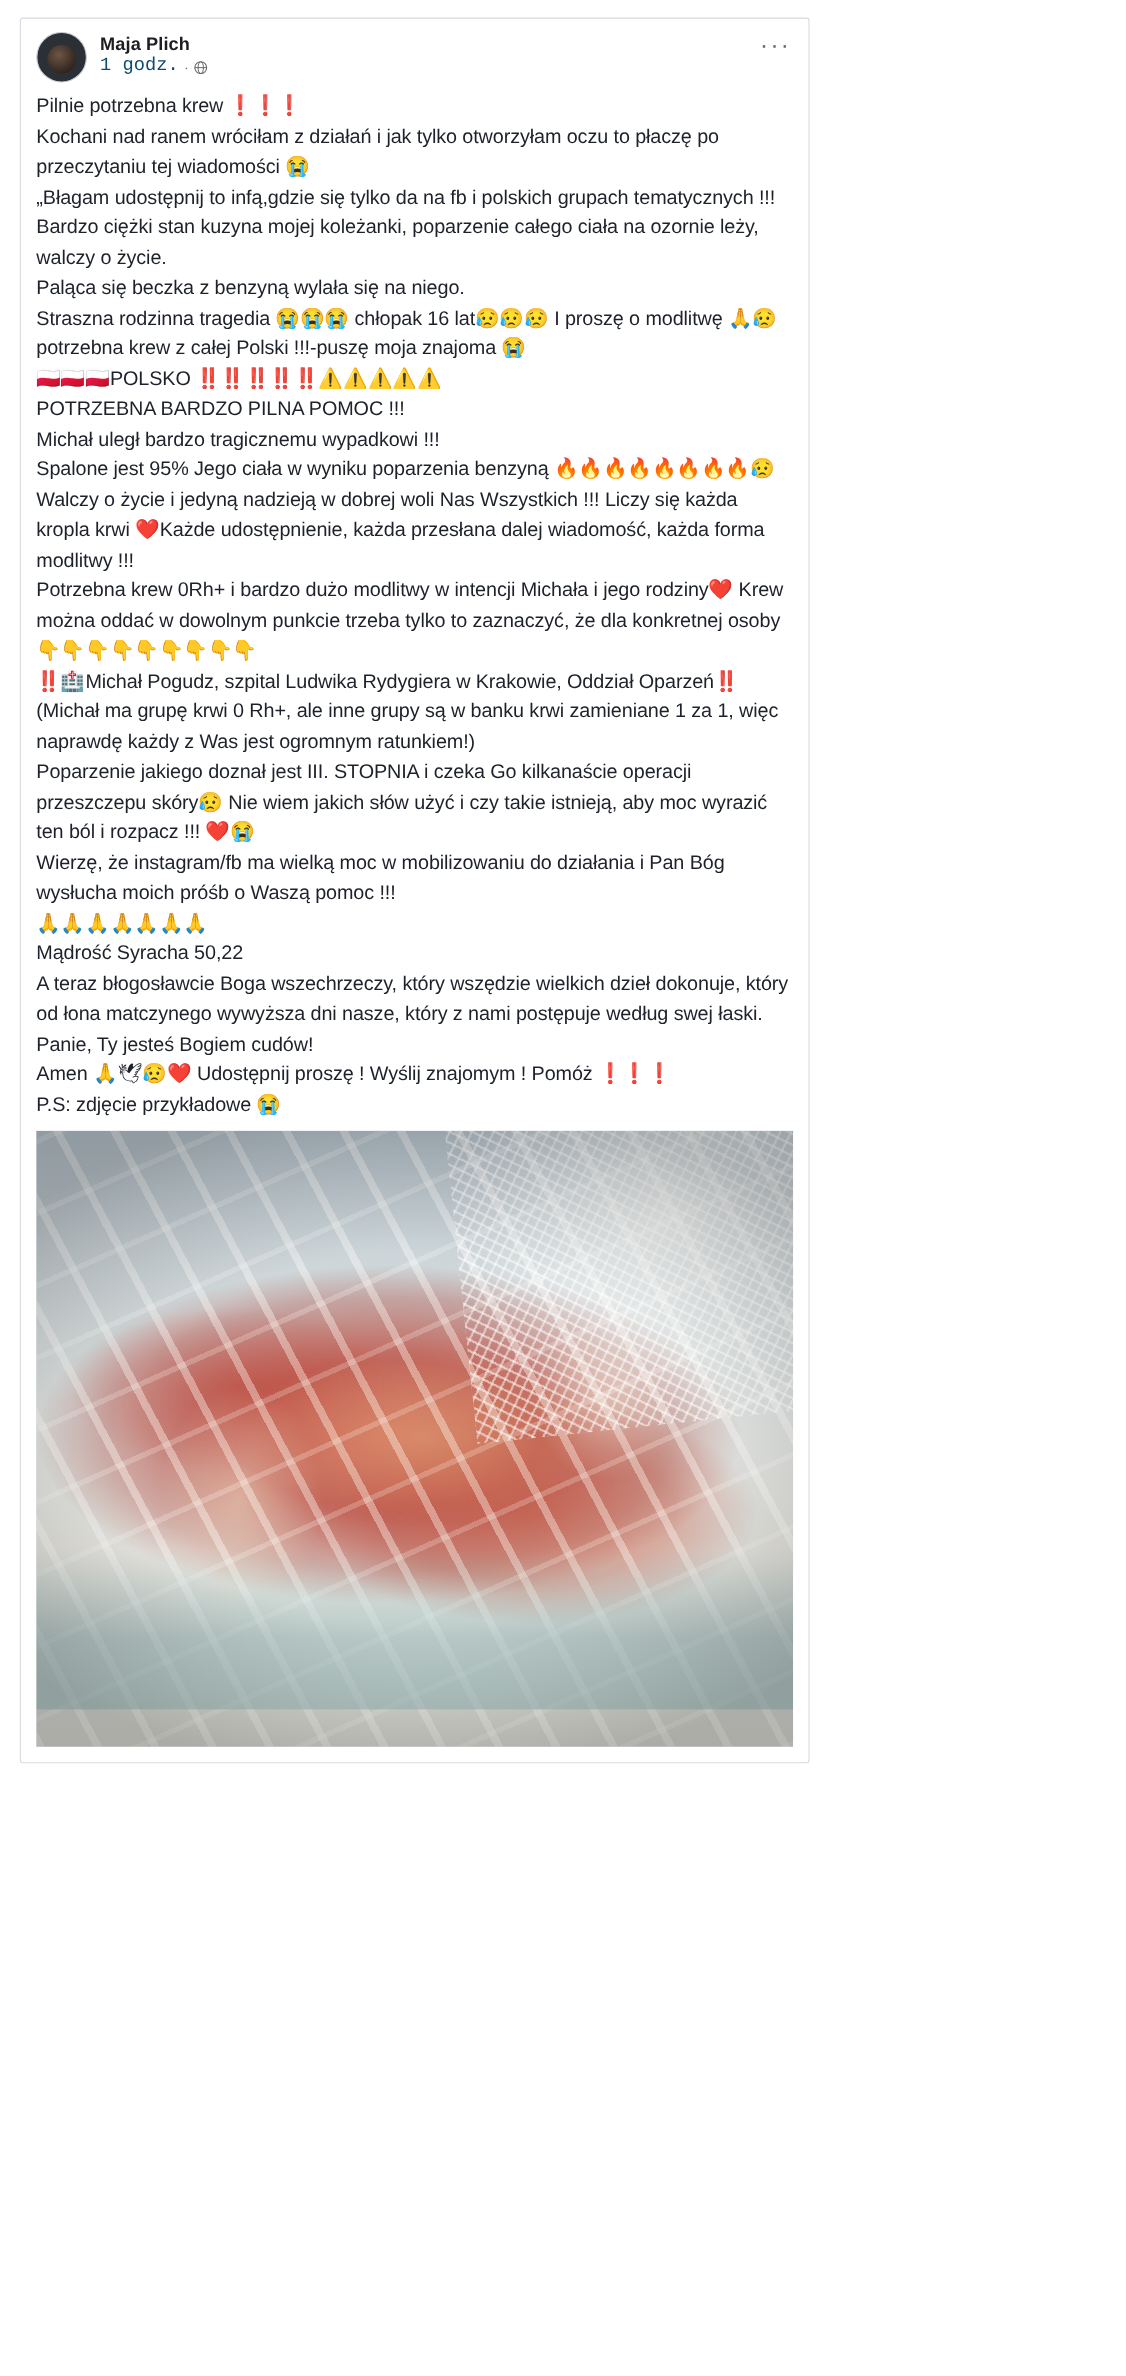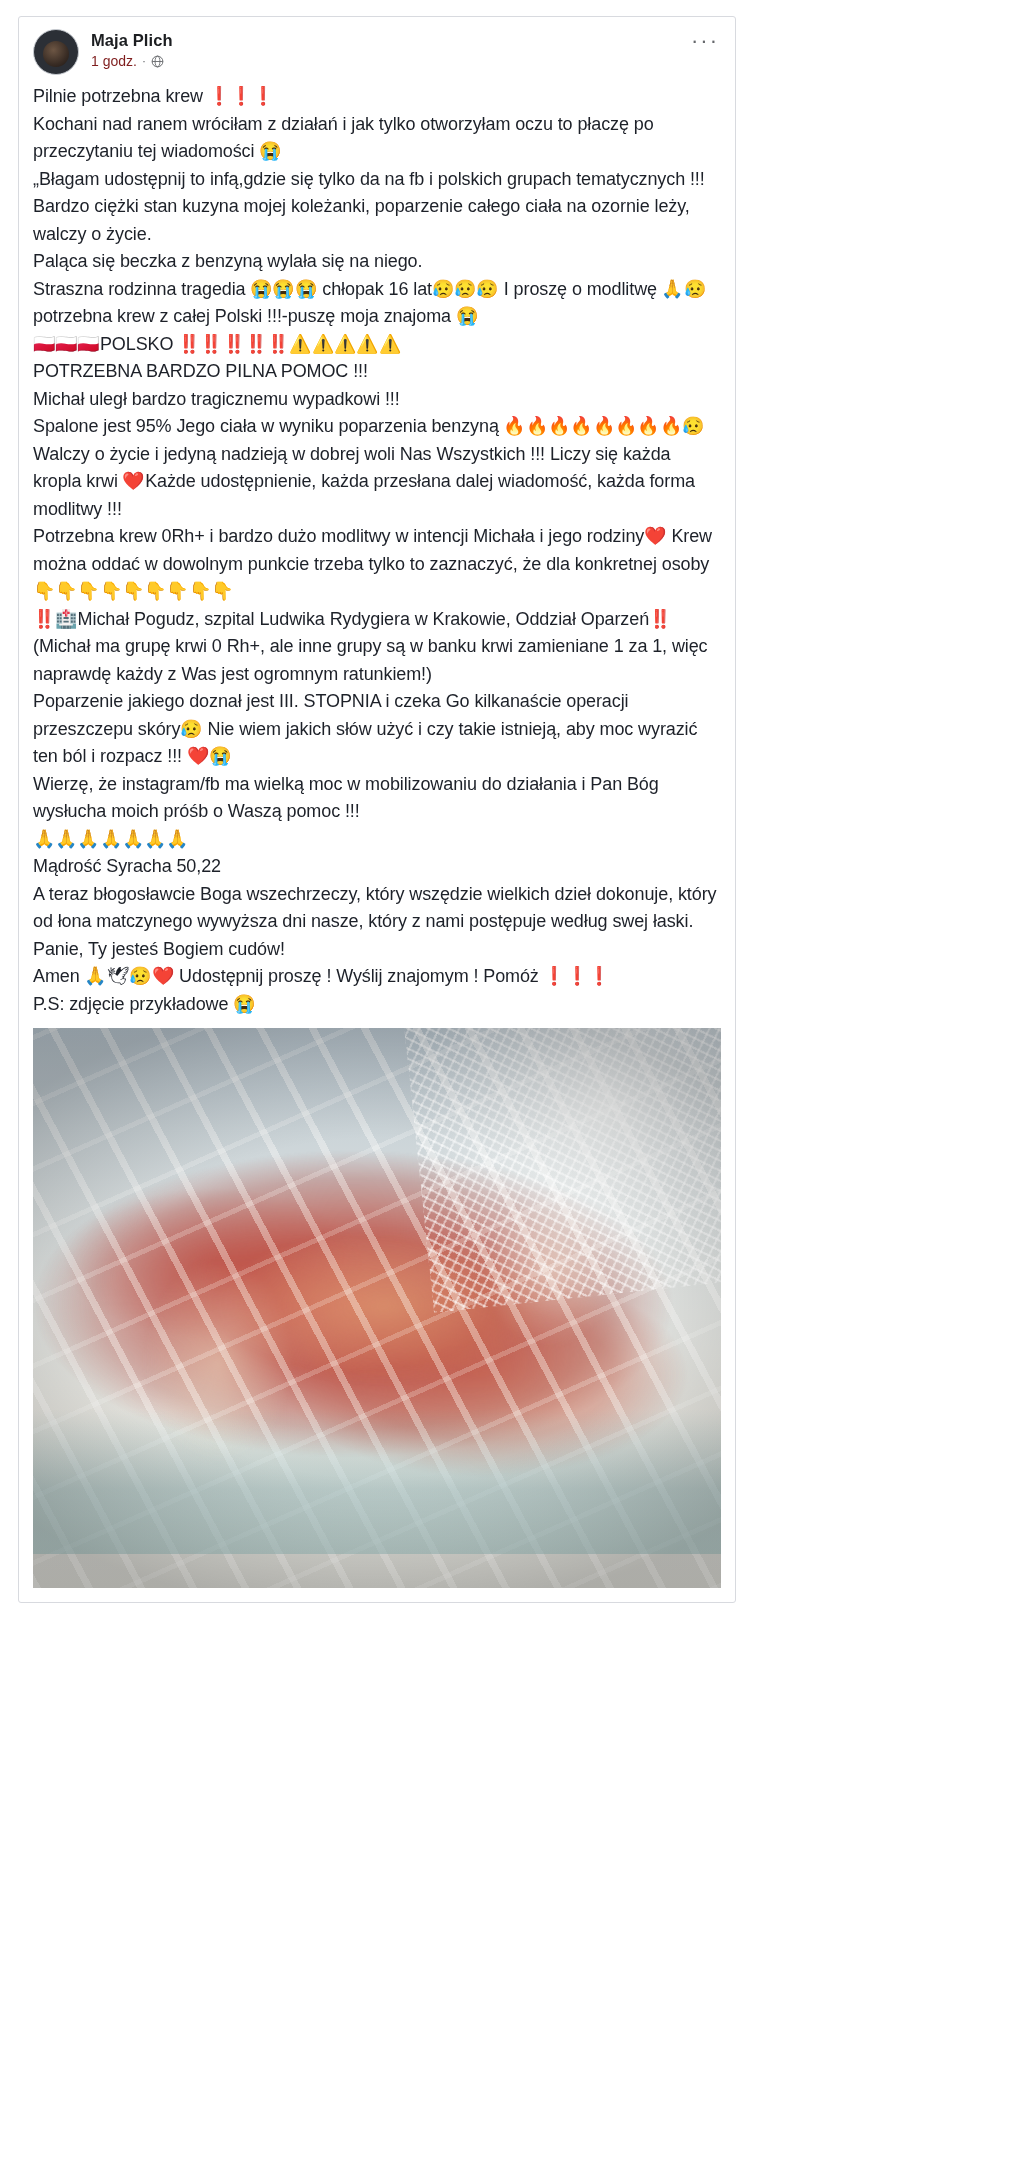--- a/index.html
+++ b/index.html
@@ -68,23 +68,24 @@
     letter-spacing: .1px;
     line-height: 20px;
   }
   .meta-row {
     display: flex;
     align-items: center;
     gap: 5px;
     margin-top: 3px;
   }
   .meta-time {
-    font-size: 14px;
-    color: #7f1d1d;
+    font-size: 17px;
+    color: #0c4a6e;
     line-height: 16px;
+    font-family: Liberation Mono, monospace;
   }
   .meta-dot {
     font-size: 12px;
     color: #65676b;
     line-height: 16px;
   }
   .globe-icon svg { display: block; }
   .more-btn {
     flex: 0 0 auto;
     color: #65676b;

